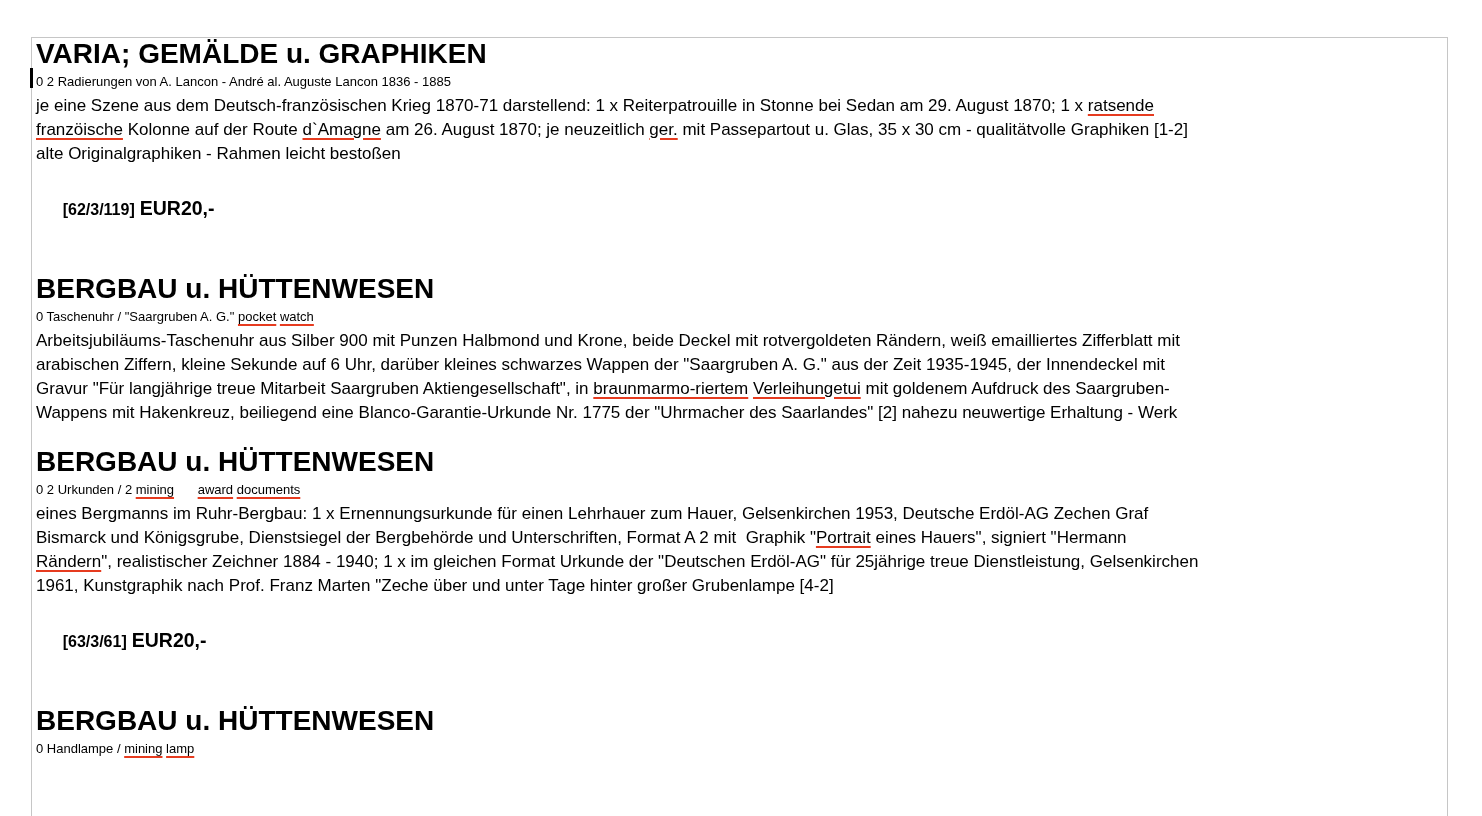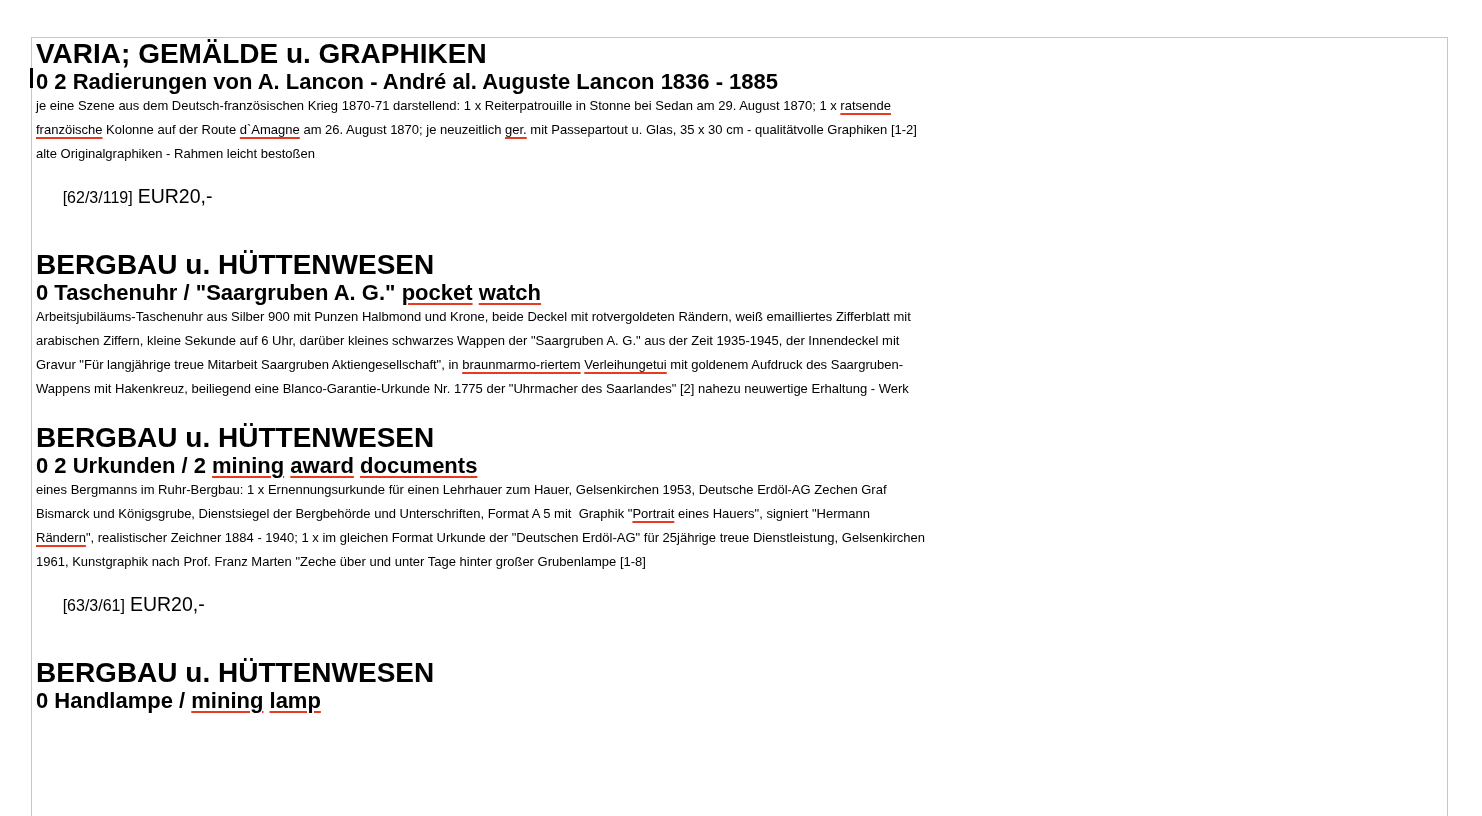--- a/index.html
+++ b/index.html
@@ -27,37 +27,37 @@
   }
   .catalog-section { margin: 0 0 21px 0; }
   .heading {
     margin: 0;
     font-size: 28px;
     font-weight: bold;
     line-height: 32px;
     white-space: pre;
   }
   .subheading {
-    font-size: 22px;
-    font-weight: bold;
+    font-size: 13px;
+    font-weight: normal;
     line-height: 24px;
     white-space: pre;
   }
   .body-line {
-    font-size: 13px;
+    font-size: 17px;
     line-height: 24px;
     white-space: pre;
   }
   .miss {
     text-decoration: underline;
     text-decoration-color: #e63b1f;
     text-decoration-thickness: 2px;
     text-underline-offset: 3px;
   }
-  .price-line { line-height: 20px; font-weight: normal; white-space: pre; }
+  .price-line { line-height: 28px; font-weight: bold; white-space: pre; }
   .ref { font-size: 16px; }
   .amount { font-size: 19.5px; margin-left: 5px; }
   .caret {
     position: absolute;
     left: 30px; top: 68px;
     width: 3px; height: 20px;
     background: #000;
     z-index: 3;
   }
 </style>
@@ -87,26 +87,26 @@
     <div class="body">
           <div class="body-line"><span>Arbeitsjubiläums-Taschenuhr aus Silber 900 mit Punzen Halbmond und Krone, beide Deckel mit rotvergoldeten Rändern, weiß emailliertes Zifferblatt mit</span></div>
           <div class="body-line"><span>arabischen Ziffern, kleine Sekunde auf 6 Uhr, darüber kleines schwarzes Wappen der "Saargruben A. G." aus der Zeit 1935-1945, der Innendeckel mit</span></div>
           <div class="body-line"><span>Gravur "Für langjährige treue Mitarbeit Saargruben Aktiengesellschaft", in </span><span class="miss" style="text-decoration-color: rgb(230, 59, 31);">braunmarmo-riertem</span><span> </span><span class="miss" style="text-decoration-color: rgb(230, 59, 31);">Verleihungetui</span><span> mit goldenem Aufdruck des Saargruben-</span></div>
           <div class="body-line"><span>Wappens mit Hakenkreuz, beiliegend eine Blanco-Garantie-Urkunde Nr. 1775 der "Uhrmacher des Saarlandes" [2] nahezu neuwertige Erhaltung - Werk</span></div>
         </div>
   </section>
 
   <section class="catalog-section">
     <h1 class="heading">BERGBAU u. HÜTTENWESEN</h1>
-    <div class="subheading"><span>0 2 Urkunden / 2 </span><span class="miss" style="text-decoration-color: rgb(230, 59, 31);">mining</span><span> </span><span class="miss" style="text-decoration-color: rgb(230, 59, 31);">award</span><span> </span><span class="miss" style="text-decoration-color: rgb(230, 59, 31);">documents</span></div>
+    <div class="subheading"><span>0 2 Urkunden / 2 </span><span class="miss" style="text-decoration-color: rgb(230, 59, 31);">mining</span><span> </span><span class="miss" style="text-decoration-color: rgb(230, 59, 31); margin-left: 20px;">award</span><span> </span><span class="miss" style="text-decoration-color: rgb(230, 59, 31);">documents</span></div>
     <div class="body">
           <div class="body-line"><span>eines Bergmanns im Ruhr-Bergbau: 1 x Ernennungsurkunde für einen Lehrhauer zum Hauer, Gelsenkirchen 1953, Deutsche Erdöl-AG Zechen Graf</span></div>
-          <div class="body-line"><span>Bismarck und Königsgrube, Dienstsiegel der Bergbehörde und Unterschriften, Format A 5 mit  Graphik "</span><span class="miss" style="text-decoration-color: rgb(230, 59, 31);">Portrait</span><span> eines Hauers", signiert "Hermann</span></div>
+          <div class="body-line"><span>Bismarck und Königsgrube, Dienstsiegel der Bergbehörde und Unterschriften, Format A 2 mit  Graphik "</span><span class="miss" style="text-decoration-color: rgb(230, 59, 31);">Portrait</span><span> eines Hauers", signiert "Hermann</span></div>
           <div class="body-line"><span class="miss" style="text-decoration-color: rgb(230, 59, 31);">Rändern</span><span>", realistischer Zeichner 1884 - 1940; 1 x im gleichen Format Urkunde der "Deutschen Erdöl-AG" für 25jährige treue Dienstleistung, Gelsenkirchen</span></div>
-          <div class="body-line"><span>1961, Kunstgraphik nach Prof. Franz Marten "Zeche über und unter Tage hinter großer Grubenlampe [1-8]</span></div>
+          <div class="body-line"><span>1961, Kunstgraphik nach Prof. Franz Marten "Zeche über und unter Tage hinter großer Grubenlampe [4-2]</span></div>
         </div>
     <div class="price-line">
       <span class="ref">[63/3/61]</span><span class="amount">EUR20,-</span>
     </div>
   </section>
 
   <section class="catalog-section">
     <h1 class="heading">BERGBAU u. HÜTTENWESEN</h1>
     <div class="subheading"><span>0 Handlampe / </span><span class="miss" style="text-decoration-color: rgb(230, 59, 31);">mining</span><span> </span><span class="miss" style="text-decoration-color: rgb(230, 59, 31);">lamp</span></div>
 

